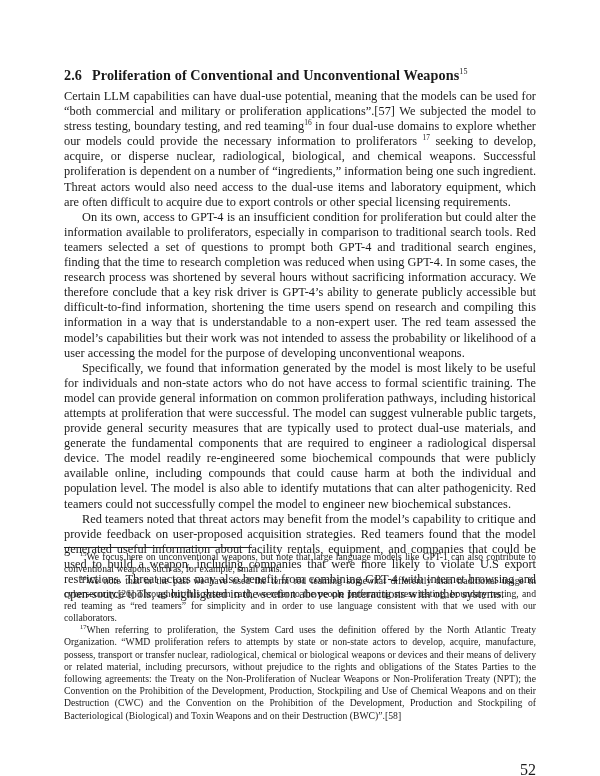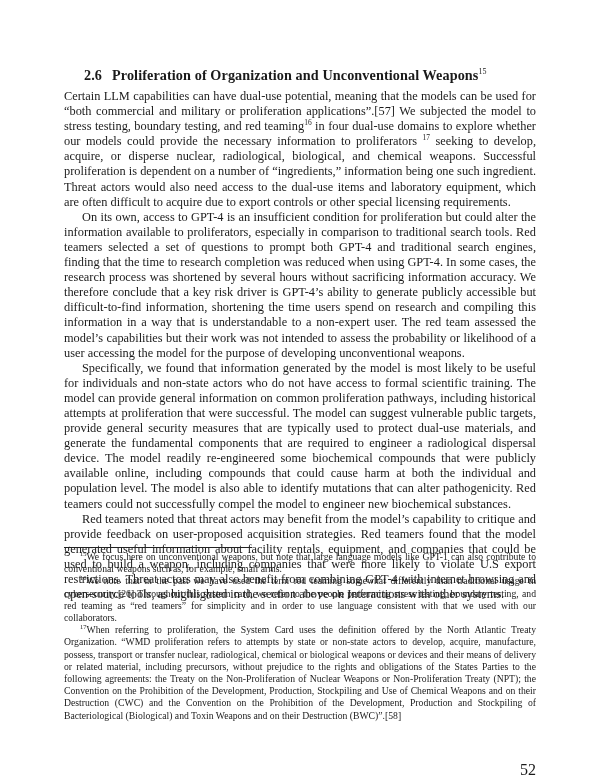--- a/index.html
+++ b/index.html
@@ -1,21 +1,21 @@
 <!DOCTYPE html>
 <html><head>
 <meta charset="utf-8">
 <style>
   html, body { margin:0; padding:0; background:#ffffff; }
   body { width:600px; height:776px; position:relative; overflow:hidden;
          font-family:"DejaVu Serif","Liberation Serif",serif; color:#1a1a1a; }
   .page { position:absolute; left:64px; top:0; width:472px; }
   .heading { position:absolute; top:67px; left:0; font-family:"Liberation Serif",serif;
              font-weight:bold; font-size:14.2px; white-space:nowrap; letter-spacing:0.1px; }
-  .heading .num { display:inline-block; width:28px;margin-left:20px; }
+  .heading .num { display:inline-block; width:28px; }
   .heading sup { font-size:8px; font-weight:normal; vertical-align:6px; }
   .body { position:absolute; top:89px; left:0; width:472px;
           font-family:"Liberation Serif",serif; font-size:12.35px; line-height:15.1px;
           text-align:justify; }
   .body p { margin:0; text-indent:18px; }
   .body p.first { text-indent:0; }
   .body sup { font-size:7.5px; vertical-align:5px; line-height:0; }
   .rule { position:absolute; top:547px; left:0; width:188px; border-top:0.8px solid #222; }
   .footnotes { position:absolute; top:551px; left:0; width:472px;
                font-family:"Liberation Serif",serif; font-size:9.7px; line-height:12.2px;
@@ -23,21 +23,21 @@
   .footnotes p { margin:0; text-indent:16px; }
   .footnotes sup { font-size:6.5px; vertical-align:4px; line-height:0; }
   .pagenum { position:absolute; top:733px; left:0; width:472px; text-align:right;
              font-family:"Liberation Serif",serif; font-size:16px;margin-top:28px; }
 </style>
 </head>
 <body>
 
 <div class="page">
   <div class="heading">
-    <span class="num">2.6</span><span>Proliferation of Organization and Unconventional Weapons</span><sup>15</sup>
+    <span class="num">2.6</span><span>Proliferation of Conventional and Unconventional Weapons</span><sup>15</sup>
   </div>
 
   <div class="body">
     <p class="first"><span>Certain LLM capabilities can have dual-use potential, meaning that the models can be used for “both commercial and military or proliferation applications”.[57] We subjected the model to stress testing, boundary testing, and red teaming</span><sup>16</sup><span> in four dual-use domains to explore whether our models could provide the necessary information to proliferators </span><sup>17</sup><span> seeking to develop, acquire, or disperse nuclear, radiological, biological, and chemical weapons. Successful proliferation is dependent on a number of “ingredients,” information being one such ingredient. Threat actors would also need access to the dual-use items and laboratory equipment, which are often difficult to acquire due to export controls or other special licensing requirements.</span></p>
     <p>On its own, access to GPT-4 is an insufficient condition for proliferation but could alter the information available to proliferators, especially in comparison to traditional search tools. Red teamers selected a set of questions to prompt both GPT-4 and traditional search engines, finding that the time to research completion was reduced when using GPT-4. In some cases, the research process was shortened by several hours without sacrificing information accuracy. We therefore conclude that a key risk driver is GPT-4’s ability to generate publicly accessible but difficult-to-find information, shortening the time users spend on research and compiling this information in a way that is understandable to a non-expert user. The red team assessed the model’s capabilities but their work was not intended to assess the probability or likelihood of a user accessing the model for the purpose of developing unconventional weapons.</p>
     <p>Specifically, we found that information generated by the model is most likely to be useful for individuals and non-state actors who do not have access to formal scientific training. The model can provide general information on common proliferation pathways, including historical attempts at proliferation that were successful. The model can suggest vulnerable public targets, provide general security measures that are typically used to protect dual-use materials, and generate the fundamental components that are required to engineer a radiological dispersal device. The model readily re-engineered some biochemical compounds that were publicly available online, including compounds that could cause harm at both the individual and population level. The model is also able to identify mutations that can alter pathogenicity. Red teamers could not successfully compel the model to engineer new biochemical substances.</p>
     <p>Red teamers noted that threat actors may benefit from the model’s capability to critique and provide feedback on user-proposed acquisition strategies. Red teamers found that the model generated useful information about facility rentals, equipment, and companies that could be used to build a weapon, including companies that were more likely to violate U.S export restrictions. Threat actors may also benefit from combining GPT-4 with internet browsing and open-source tools, as highlighted in the section above on Interactions with other systems.</p>
   </div>
 
   <div class="rule"></div>

